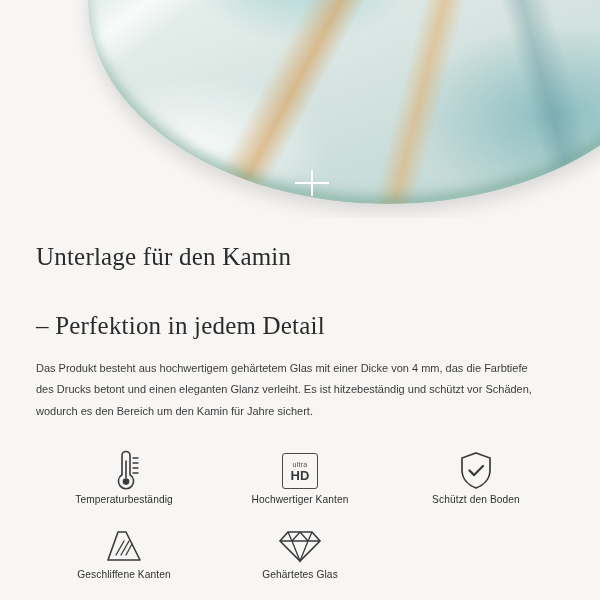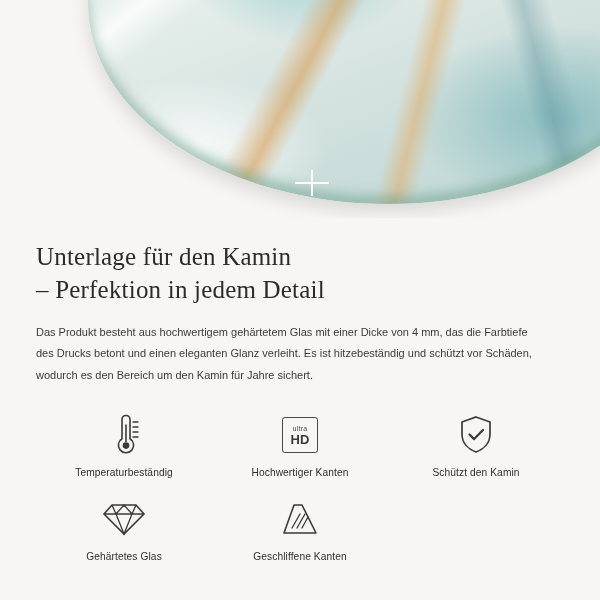--- a/index.html
+++ b/index.html
@@ -93,21 +93,21 @@
   }
   .headline {
     font-family: "Liberation Serif", serif;
     font-size: 25px;
     line-height: 1.32;
     color: #2b2b2b;
     font-weight: 400;
     margin: 0 0 16px 0;
     letter-spacing: 0.2px;
   }
-  .headline .l2 { display: block; }
+  .headline .l2 { display: block; margin-top: 36px; }
   .body-text {
     font-size: 11px;
     line-height: 1.95;
     color: #3b3b3b;
     max-width: 500px;
     margin: 0;
   }
 
   
   .features {
@@ -122,21 +122,20 @@
     align-items: center;
     justify-content: flex-start;
   }
   .feature .icon {
     height: 46px;
     display: flex;
     align-items: center;
     justify-content: center;
   }
   .feature .caption {
-    margin-top: 9px;
     font-size: 10.2px;
     color: #2f2f2f;
     letter-spacing: 0.1px;
   }
   .hd-badge {
     width: 34px;
     height: 34px;
     border: 1.6px solid #4a4a4a;
     border-radius: 3px;
     display: flex;
@@ -201,39 +200,39 @@
         <div class="caption">Hochwertiger Kanten</div>
       </div>
 
       <div class="feature">
         <div class="icon">
           <svg width="40" height="44" viewBox="0 0 40 44" fill="none">
             <path d="M20 4l14 5v12c0 9-6.2 15.2-14 18-7.8-2.8-14-9-14-18V9z" stroke="#3a3a3a" stroke-width="1.7" fill="none"></path>
             <path d="M13.5 21.5l4.6 4.6L27 17" stroke="#3a3a3a" stroke-width="2.2" stroke-linecap="round" stroke-linejoin="round" fill="none"></path>
           </svg>
         </div>
-        <div class="caption">Schützt den Kamin</div>
+        <div class="caption">Schützt den Boden</div>
+      </div>
+
+      <div class="feature">
+        <div class="icon">
+          <svg width="40" height="36" viewBox="0 0 40 36" fill="none">
+            <path d="M4 32h32L22 4H14z" stroke="#3a3a3a" stroke-width="1.6" fill="none" stroke-linejoin="round"></path>
+            <path d="M12 27l8-14M17 27l8-14M22 27l6-11" stroke="#3a3a3a" stroke-width="1.3" stroke-linecap="round"></path>
+          </svg>
+        </div>
+        <div class="caption">Geschliffene Kanten</div>
       </div>
 
       <div class="feature">
         <div class="icon">
           <svg width="44" height="40" viewBox="0 0 44 40" fill="none">
             <path d="M10 6h24l8 9-20 20L2 15z" stroke="#3a3a3a" stroke-width="1.6" fill="none"></path>
             <path d="M2 15h40M10 6l4 9 8-9 8 9 4-9M14 15l8 20 8-20" stroke="#3a3a3a" stroke-width="1.3" fill="none"></path>
           </svg>
         </div>
         <div class="caption">Gehärtetes Glas</div>
       </div>
 
-      <div class="feature">
-        <div class="icon">
-          <svg width="40" height="36" viewBox="0 0 40 36" fill="none">
-            <path d="M4 32h32L22 4H14z" stroke="#3a3a3a" stroke-width="1.6" fill="none" stroke-linejoin="round"></path>
-            <path d="M12 27l8-14M17 27l8-14M22 27l6-11" stroke="#3a3a3a" stroke-width="1.3" stroke-linecap="round"></path>
-          </svg>
-        </div>
-        <div class="caption">Geschliffene Kanten</div>
-      </div>
-
 
     </div>
   </div>
 </div>
 
 </body></html>

